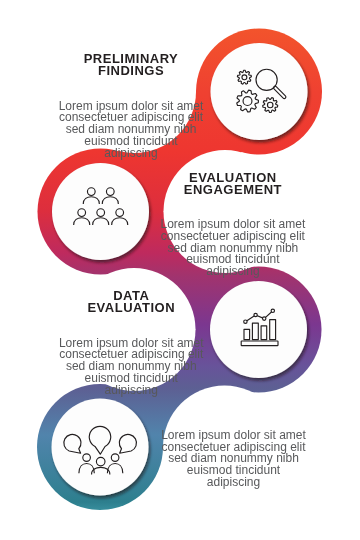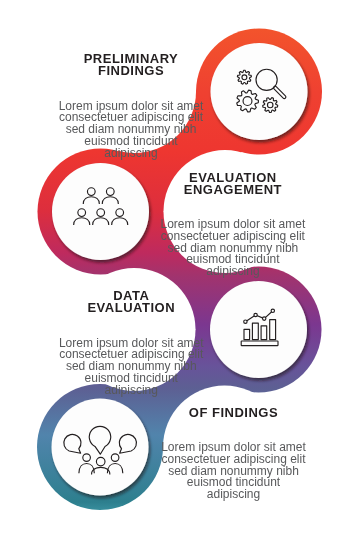--- a/index.html
+++ b/index.html
@@ -151,21 +151,20 @@
       <div>Lorem ipsum dolor sit amet</div>
       <div>consectetuer adipiscing elit</div>
       <div>sed diam nonummy nibh</div>
       <div>euismod tincidunt</div>
       <div>adipiscing</div>
     </div>
   </div>
 
   <div class="sect" style="left:158.5px;top:406.8px;">
     <div class="title">
-      <div>OF FINDINGS</div>
     </div>
     <div class="body">
       <div>Lorem ipsum dolor sit amet</div>
       <div>consectetuer adipiscing elit</div>
       <div>sed diam nonummy nibh</div>
       <div>euismod tincidunt</div>
       <div>adipiscing</div>
     </div>
   </div>
 

